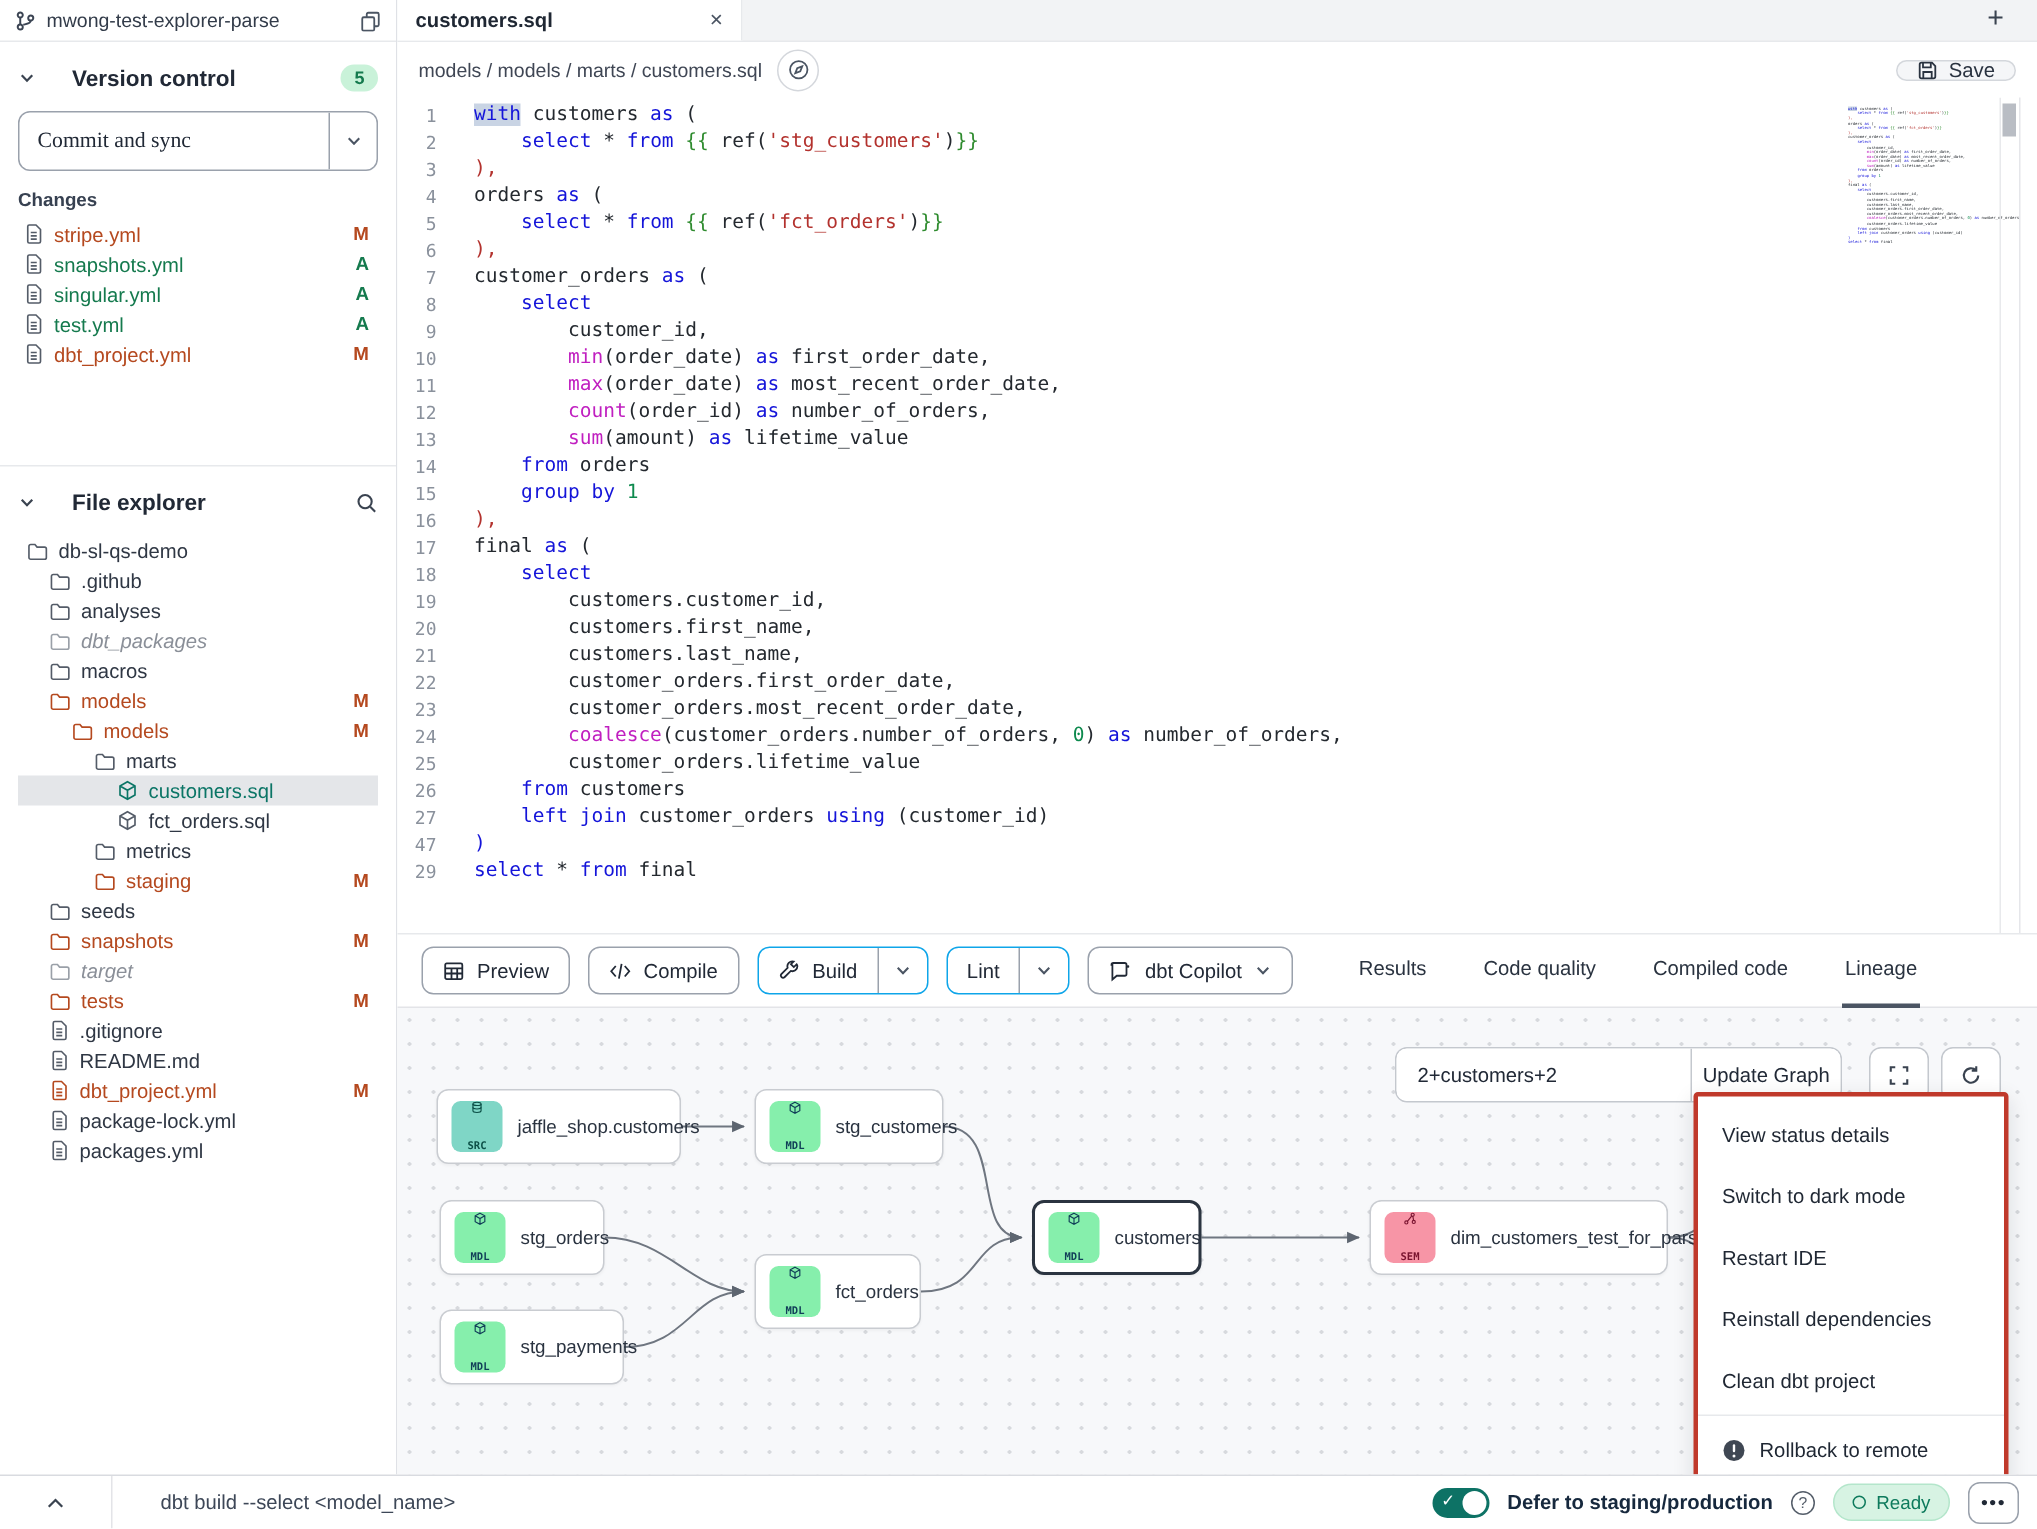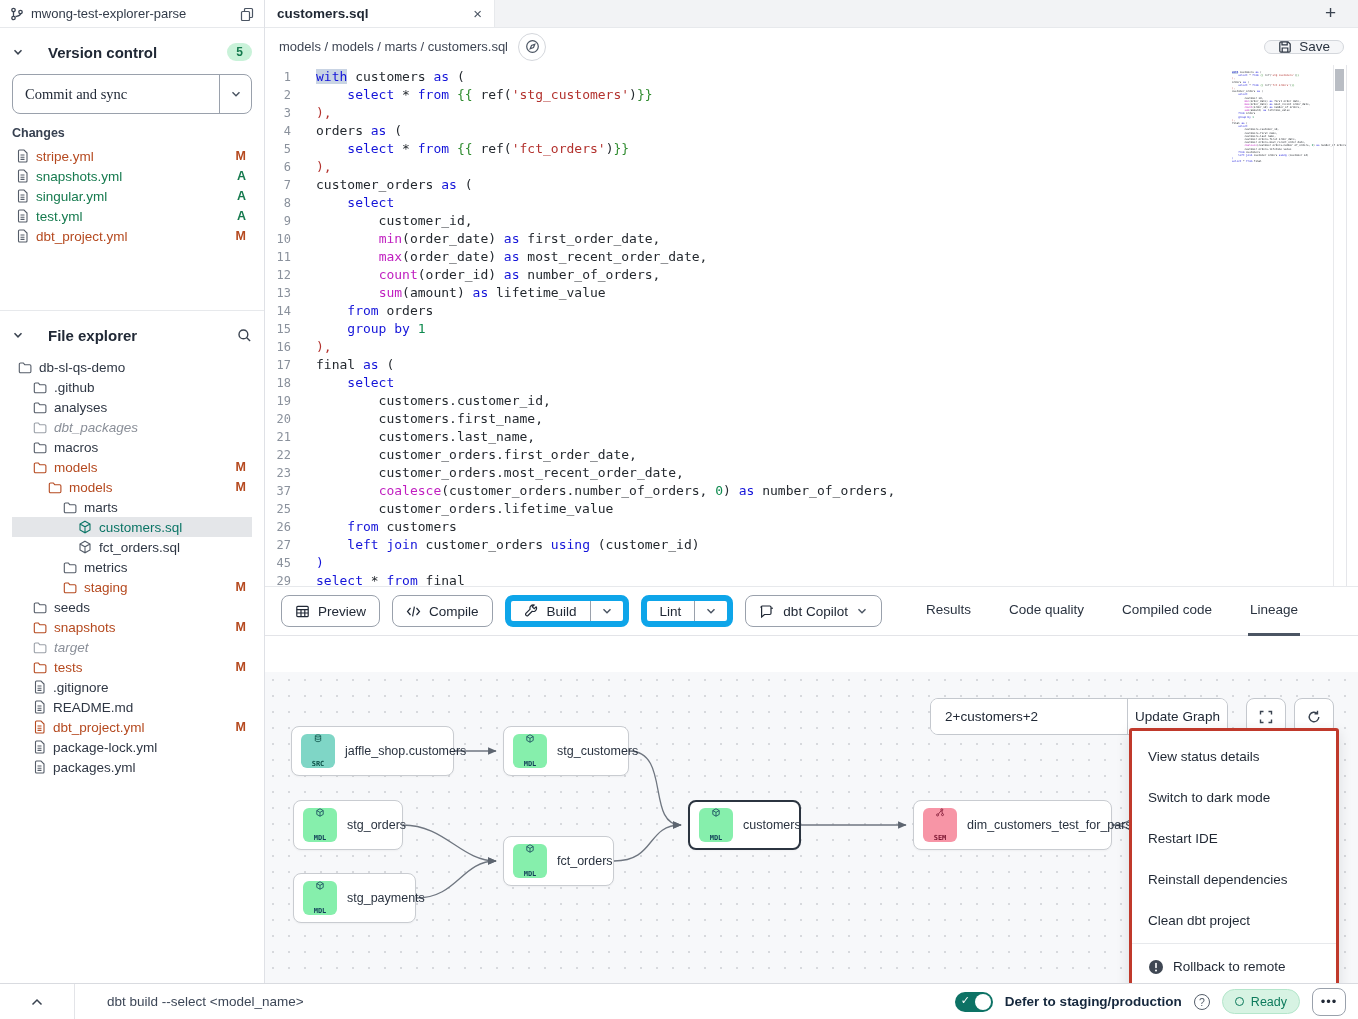--- a/index.html
+++ b/index.html
@@ -75,27 +75,27 @@
   .code-text { padding-left:13px; }
   .kw { color:#1414d9; } .fn { color:#c01fc0; } .str { color:#b3322e; }
   .num { color:#0e8a4e; } .br { color:#2e8b2e; } .pr { color:#b3322e; } .p { color:#24292f; }
   .sel { background:#c9d4e4; }
   .minimap { position:absolute; top:6px; right:44px; width:70px; }
   .minimap .code-line { height:3.2px; line-height:3.2px; font-size:2.6px; display:block; }
   .vtrack { position:absolute; right:0; top:0; bottom:0; width:13px; border-left:1px solid #e8e9ec; }
   .vthumb { position:absolute; right:2px; top:4px; width:9px; height:22px; background:#b9bdc4; }
 
   
-  .toolbar { position:absolute; left:0; right:0; top:586px; height:50px; background:#fff;
+  .toolbar { position:absolute; left:0; right:0; top:622px; height:50px; background:#fff;
     border-top:1px solid #e7e9ec; border-bottom:1px solid #e3e4e8; display:flex; align-items:center;
     padding:0 16px; gap:12px; }
   .tb-btn { height:32px; display:flex; align-items:center; gap:8px; padding:0 13px;
     border:1px solid #9aa1ac; border-radius:8px; background:#fff; font-size:13.5px; color:#212936;
     cursor:pointer; }
-  .tb-split { display:flex; align-items:stretch; height:32px; border:6px solid #0ea5e9;
+  .tb-split { display:flex; align-items:stretch; height:32px; border:1px solid #0ea5e9;
     border-radius:8px; overflow:hidden; background:#fff; }
   .tb-split .seg { display:flex; align-items:center; gap:8px; padding:0 13px; font-size:13.5px;
     color:#212936; cursor:pointer; }
   .tb-split .seg.caret { border-left:1px solid #9aa1ac; padding:0 10px; color:#4b5563; }
   .tb-tabs { margin-left:30px; display:flex; gap:34px; height:50px; align-items:center; }
   .panel-tab { font-size:13.5px; color:#2a3340; height:50px; display:flex; align-items:center;
     cursor:pointer; border-bottom:3px solid transparent; padding:0 2px; }
   .panel-tab.active { border-bottom-color:#4b5563; }
 
   
@@ -503,25 +503,25 @@
           <div class="code-line"><span class="gutter">14</span><span class="code-text"><span class="p">    </span><span class="kw">from</span><span class="p"> orders</span></span></div>
           <div class="code-line"><span class="gutter">15</span><span class="code-text"><span class="p">    </span><span class="kw">group by</span><span class="p"> </span><span class="num">1</span></span></div>
           <div class="code-line"><span class="gutter">16</span><span class="code-text"><span class="pr">),</span></span></div>
           <div class="code-line"><span class="gutter">17</span><span class="code-text"><span class="p">final </span><span class="kw">as</span><span class="p"> (</span></span></div>
           <div class="code-line"><span class="gutter">18</span><span class="code-text"><span class="p">    </span><span class="kw">select</span></span></div>
           <div class="code-line"><span class="gutter">19</span><span class="code-text"><span class="p">        customers.customer_id,</span></span></div>
           <div class="code-line"><span class="gutter">20</span><span class="code-text"><span class="p">        customers.first_name,</span></span></div>
           <div class="code-line"><span class="gutter">21</span><span class="code-text"><span class="p">        customers.last_name,</span></span></div>
           <div class="code-line"><span class="gutter">22</span><span class="code-text"><span class="p">        customer_orders.first_order_date,</span></span></div>
           <div class="code-line"><span class="gutter">23</span><span class="code-text"><span class="p">        customer_orders.most_recent_order_date,</span></span></div>
-          <div class="code-line"><span class="gutter">37</span><span class="code-text"><span class="p">        </span><span class="fn">coalesce</span><span class="p">(customer_orders.number_of_orders, </span><span class="num">0</span><span class="p">) </span><span class="kw">as</span><span class="p"> number_of_orders,</span></span></div>
+          <div class="code-line"><span class="gutter">24</span><span class="code-text"><span class="p">        </span><span class="fn">coalesce</span><span class="p">(customer_orders.number_of_orders, </span><span class="num">0</span><span class="p">) </span><span class="kw">as</span><span class="p"> number_of_orders,</span></span></div>
           <div class="code-line"><span class="gutter">25</span><span class="code-text"><span class="p">        customer_orders.lifetime_value</span></span></div>
           <div class="code-line"><span class="gutter">26</span><span class="code-text"><span class="p">    </span><span class="kw">from</span><span class="p"> customers</span></span></div>
           <div class="code-line"><span class="gutter">27</span><span class="code-text"><span class="p">    </span><span class="kw">left join</span><span class="p"> customer_orders </span><span class="kw">using</span><span class="p"> (customer_id)</span></span></div>
-          <div class="code-line"><span class="gutter">45</span><span class="code-text"><span class="kw">)</span></span></div>
+          <div class="code-line"><span class="gutter">47</span><span class="code-text"><span class="kw">)</span></span></div>
           <div class="code-line"><span class="gutter">29</span><span class="code-text"><span class="kw">select</span><span class="p"> * </span><span class="kw">from</span><span class="p"> final</span></span></div>
         </div>
       <div id="minimap" class="minimap">
           <div class="code-line"><span class="kw sel">with</span><span class="p"> customers </span><span class="kw">as</span><span class="p"> (</span></div>
           <div class="code-line"><span class="p">    </span><span class="kw">select</span><span class="p"> * </span><span class="kw">from</span><span class="p"> </span><span class="br">{{ </span><span class="p">ref(</span><span class="str">'stg_customers'</span><span class="p">)</span><span class="br">}}</span></div>
           <div class="code-line"><span class="pr">),</span></div>
           <div class="code-line"><span class="p">orders </span><span class="kw">as</span><span class="p"> (</span></div>
           <div class="code-line"><span class="p">    </span><span class="kw">select</span><span class="p"> * </span><span class="kw">from</span><span class="p"> </span><span class="br">{{ </span><span class="p">ref(</span><span class="str">'fct_orders'</span><span class="p">)</span><span class="br">}}</span></div>
           <div class="code-line"><span class="pr">),</span></div>
           <div class="code-line"><span class="p">customer_orders </span><span class="kw">as</span><span class="p"> (</span></div>

